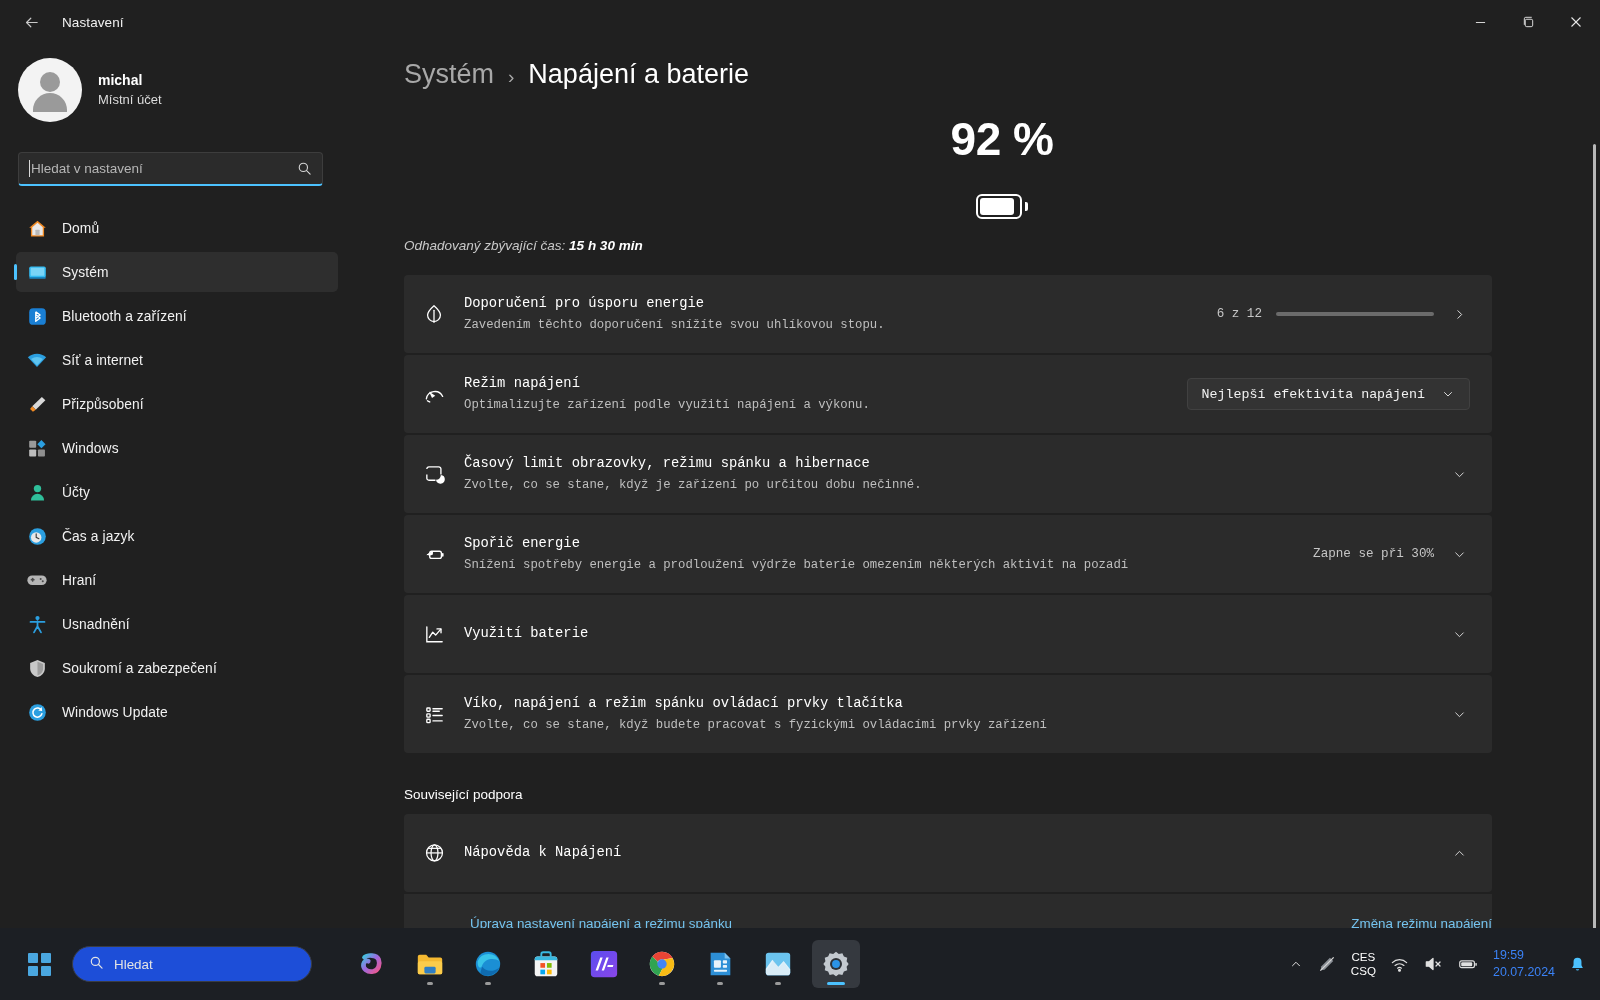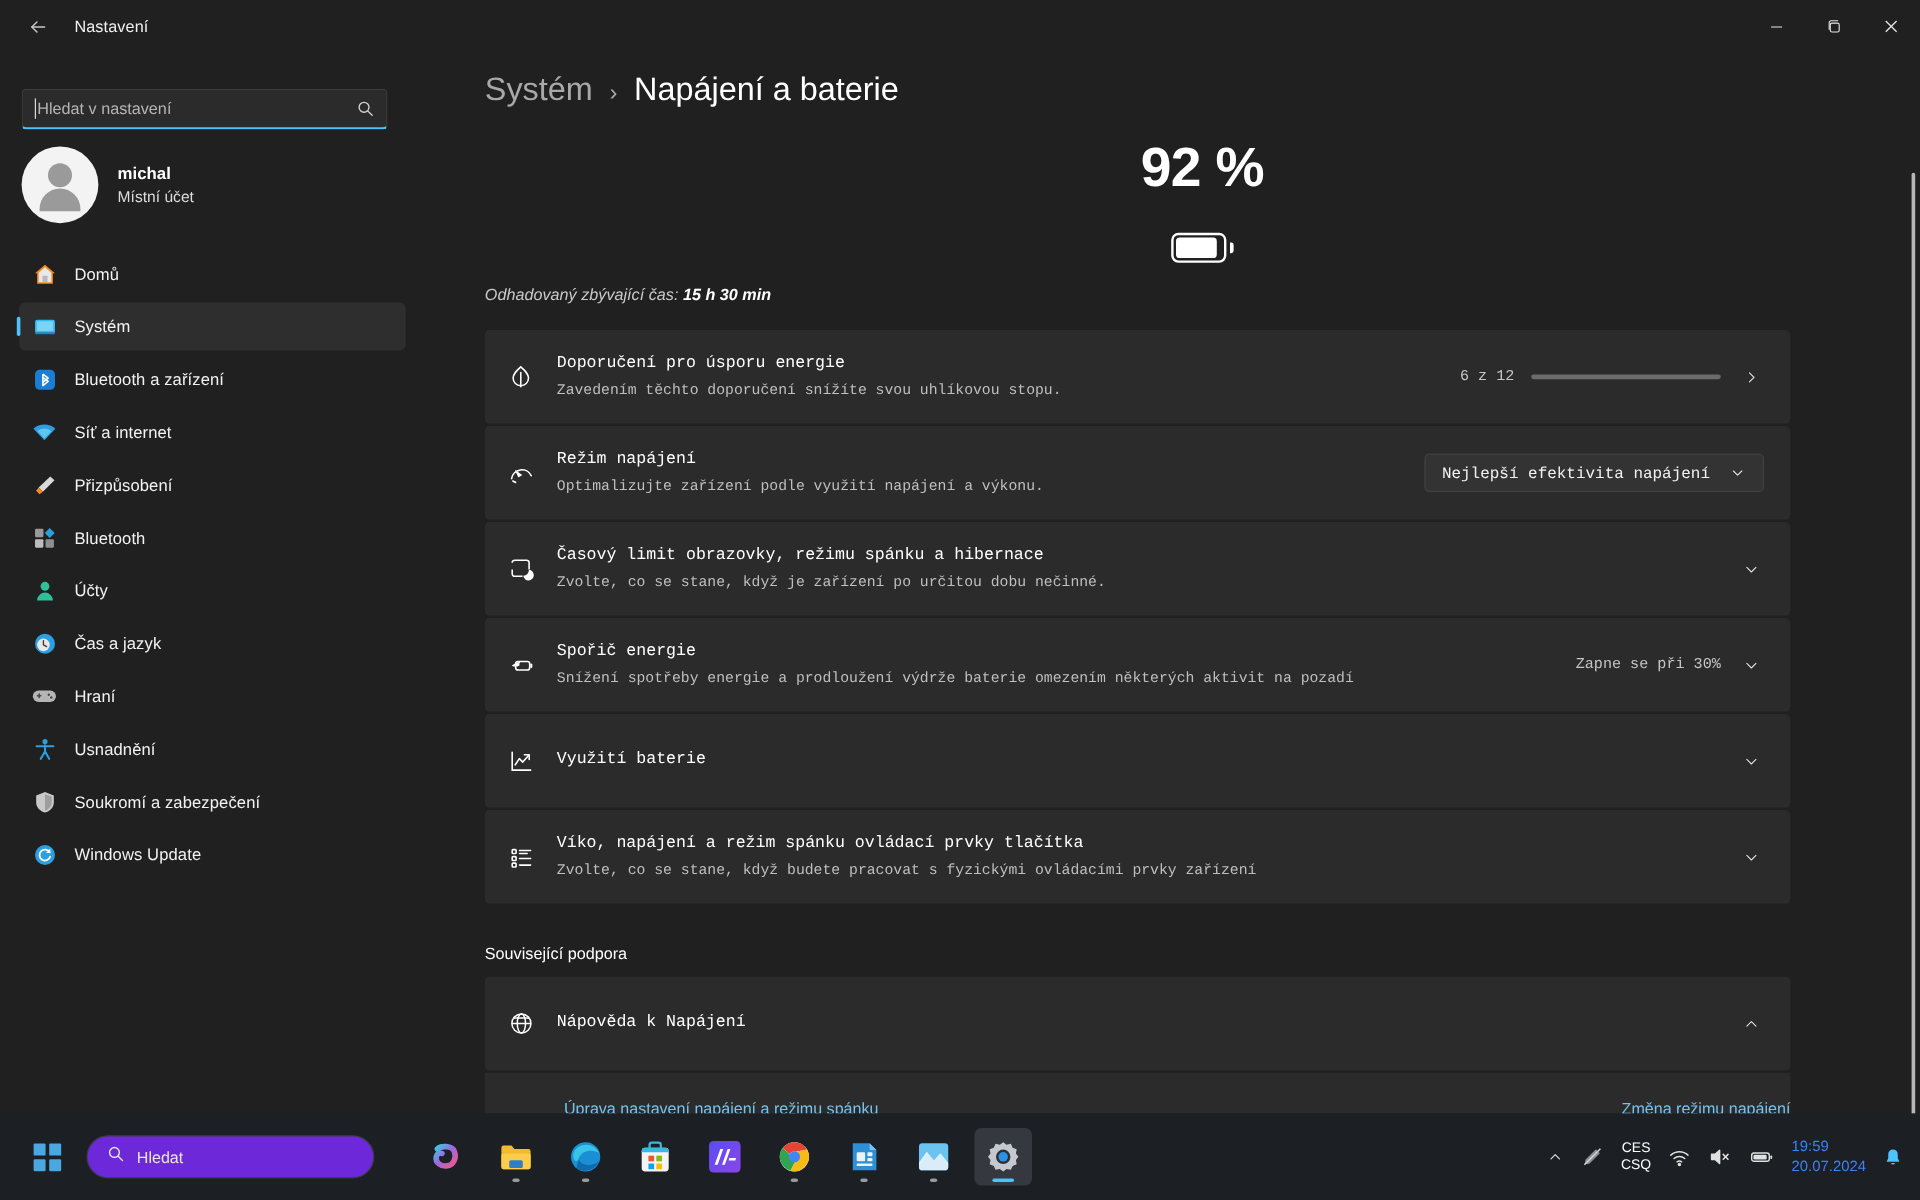--- a/index.html
+++ b/index.html
@@ -154,21 +154,21 @@
   
   #taskbar {
     position:absolute; left:0; bottom:0; width:1600px; height:72px;
     background:#1c1f24; display:flex; align-items:center;
   }
   #tb-left { display:flex; align-items:center; gap:14px; margin-left:20px; }
   #start-btn { width:38px; height:38px; display:flex; align-items:center; justify-content:center; }
   .start-grid { display:grid; grid-template-columns:10px 10px; grid-template-rows:10px 10px; gap:3px; }
   .start-grid i { background:#4aa7e0; border-radius:1px; display:block; }
   #tb-search {
-    width:240px; height:36px; border-radius:18px; background:#6d28d9;
+    width:240px; height:36px; border-radius:18px; background:#1d4ed8;
     border:1px solid #3a3d44; display:flex; align-items:center; gap:10px; padding:0 16px;
   }
   #tb-search-label { font-size:13.4px; color:#e4e4e4; }
   #tb-apps { display:flex; align-items:center; gap:10px; margin-left:22px; }
   .tb-app {
     width:48px; height:48px; border-radius:6px; position:relative;
     display:flex; align-items:center; justify-content:center;
   }
   .tb-app.active { background:#35393f; }
   .tb-app .dot {
@@ -211,45 +211,45 @@
       <div class="wc close">
         <svg width="12" height="12" viewBox="0 0 12 12">
           <line x1="1.5" y1="1.5" x2="10.5" y2="10.5" stroke="currentColor" stroke-width="1.1"></line>
           <line x1="10.5" y1="1.5" x2="1.5" y2="10.5" stroke="currentColor" stroke-width="1.1"></line>
         </svg>
       </div>
     </div>
   </div>
 
   <div id="sidebar">
+
+    <div id="account">
+      <div id="avatar">
+        <div class="head"></div>
+        <div class="body"></div>
+      </div>
+      <div>
+        <div id="acct-name">michal</div>
+        <div id="acct-type">Místní účet</div>
+      </div>
+    </div>
 
     <div id="search-wrap">
       <div id="search-box">
         <div id="search-caret"></div>
         <div id="search-ph">Hledat v nastavení</div>
         <div id="search-icon">
           <svg width="15" height="15" viewBox="0 0 20 20" fill="none" stroke="currentColor" stroke-width="1.5">
             <circle cx="8.5" cy="8.5" r="5.5"></circle>
               <line x1="12.8" y1="12.8" x2="17.5" y2="17.5" stroke-linecap="round"></line>
           </svg>
         </div>
       </div>
     </div>
 
-    <div id="account">
-      <div id="avatar">
-        <div class="head"></div>
-        <div class="body"></div>
-      </div>
-      <div>
-        <div id="acct-name">michal</div>
-        <div id="acct-type">Místní účet</div>
-      </div>
-    </div>
-
     <div id="navlist">
 
       <div class="nav-item">
         <span class="nav-ico">
           <svg width="21" height="21" viewBox="0 0 24 24">
               <path d="M12 3 L21.5 11 L19.5 11 L19.5 21 L4.5 21 L4.5 11 L2.5 11 Z" fill="#f08a24"></path>
               <path d="M12 5.3 L18 10.6 L18 19.6 L6 19.6 L6 10.6 Z" fill="#e8e8e8"></path>
               <rect x="9.6" y="13.4" width="4.8" height="6.2" rx=".6" fill="#b9b9b9"></rect>
             </svg>
         </span>
@@ -299,21 +299,21 @@
 
       <div class="nav-item">
         <span class="nav-ico">
           <svg width="21" height="21" viewBox="0 0 24 24">
               <rect x="2.5" y="3" width="8" height="8" rx="1" fill="#9a9a9a"></rect>
               <rect x="2.5" y="13" width="8" height="8" rx="1" fill="#bdbdbd"></rect>
               <rect x="12.5" y="13" width="8" height="8" rx="1" fill="#8f8f8f"></rect>
               <path d="M16.5 2.4 L21.2 7.1 L16.5 11.8 L11.8 7.1 Z" fill="#2b9fe0"></path>
             </svg>
         </span>
-        <span class="nav-label">Bluetooth</span>
+        <span class="nav-label">Windows</span>
       </div>
 
       <div class="nav-item">
         <span class="nav-ico">
           <svg width="21" height="21" viewBox="0 0 24 24">
               <circle cx="12" cy="7.5" r="4.2" fill="#2fbf9a"></circle>
               <path d="M4.5 21 A7.5 7.5 0 0 1 19.5 21 Z" fill="#2fbf9a"></path>
             </svg>
         </span>
         <span class="nav-label">Účty</span>

